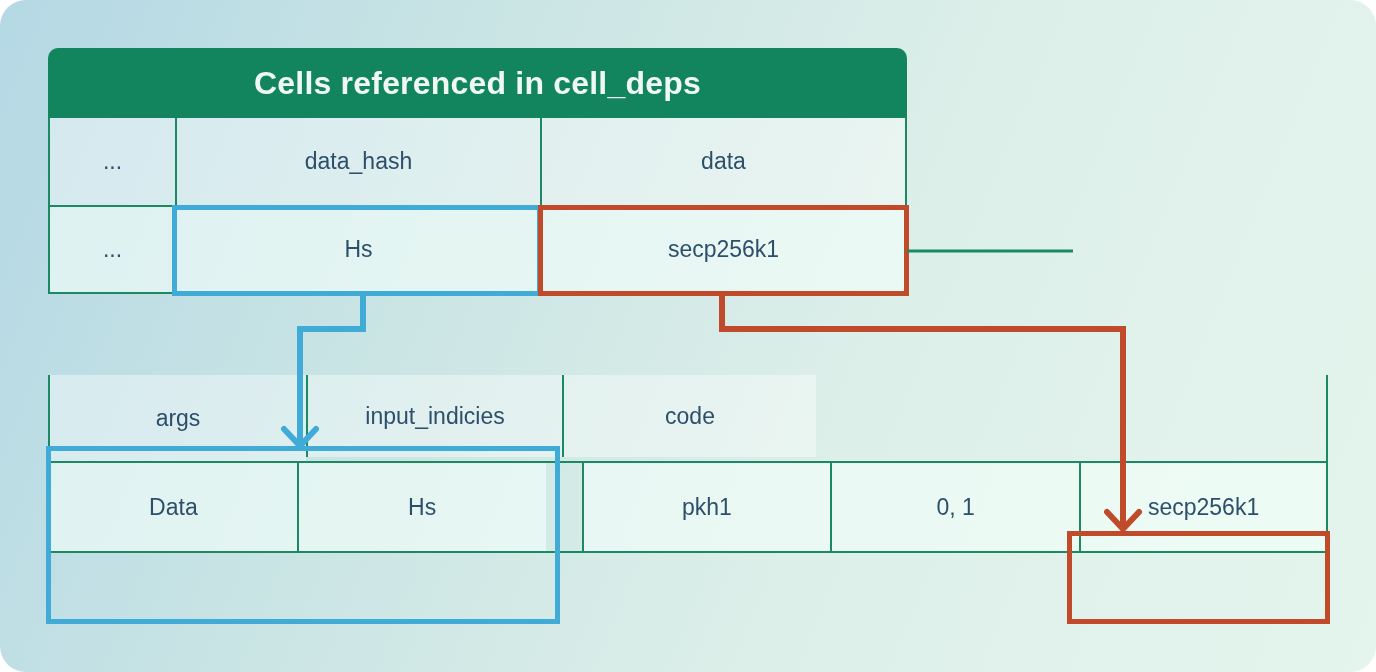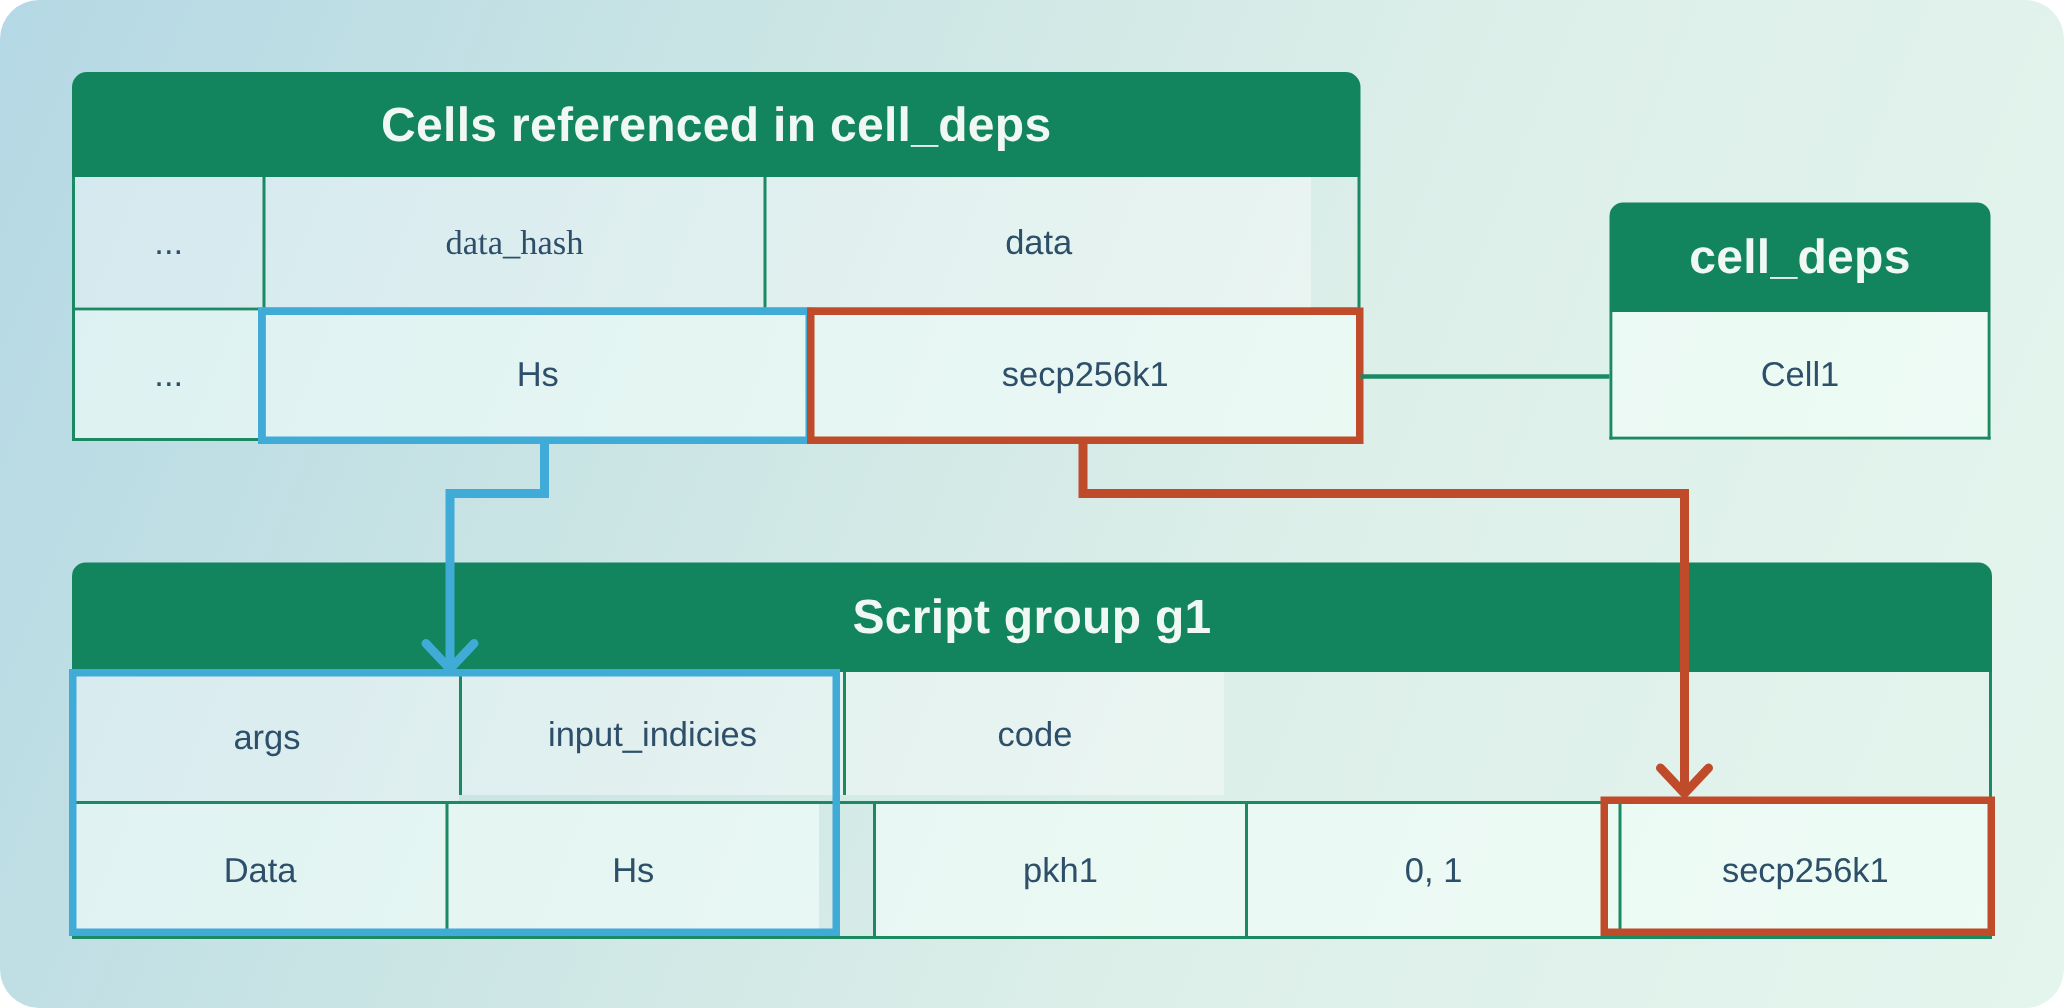--- a/index.html
+++ b/index.html
@@ -64,42 +64,33 @@
 </head>
 <body>
 
 <div class="canvas">
 
   <div class="table" style="left:48px;top:48px;width:859px;">
     <div class="tbl-header" style="height:70px;">Cells referenced in cell_deps</div>
     <div class="tbl-body">
       <div class="row">
         <div class="cell" style="width:125px;height:87px;">...</div>
-        <div class="cell" style="width:334px;height:87px;font-family:Liberation Serif, serif;">data_hash</div>
+        <div class="cell" style="width:365px;height:87px;">data_hash</div>
         <div class="cell" style="width:365px;height:87px;">data</div>
       </div>
       <div class="row">
         <div class="cell value" style="width:125px;height:85px;">...</div>
         <div class="cell value" style="width:365px;height:85px;">Hs</div>
         <div class="cell value" style="width:365px;height:85px;">secp256k1</div>
       </div>
     </div>
   </div>
 
-  <div class="table" style="left:1073px;top:135px;width:254px;">
-    <div class="tbl-header" style="height:73px;border-radius:9px 9px 0 0;">cell_deps</div>
-    <div class="tbl-body">
-      <div class="row">
-        <div class="cell value" style="width:250px;height:83px;">Cell1</div>
-      </div>
-    </div>
-  </div>
 
   <div class="table" style="left:48px;top:375px;width:1280px;">
-    <div class="tbl-header" style="height:73px;border-radius:9px 9px 0 0;">Script group g1</div>
     <div class="tbl-body">
       <div class="row">
         <div class="cell" style="width:256px;height:86px;">args</div>
         <div class="cell" style="width:256px;height:82px;">input_indicies</div>
         <div class="cell" style="width:254px;height:82px;">code</div>
       </div>
       <div class="row">
         <div class="cell value" style="width:254px;height:88px;">Data</div>
         <div class="cell value" style="width:256px;height:88px;">Hs</div>
         <div class="cell value" style="width:256px;height:88px;margin-left:36px;">pkh1</div>

